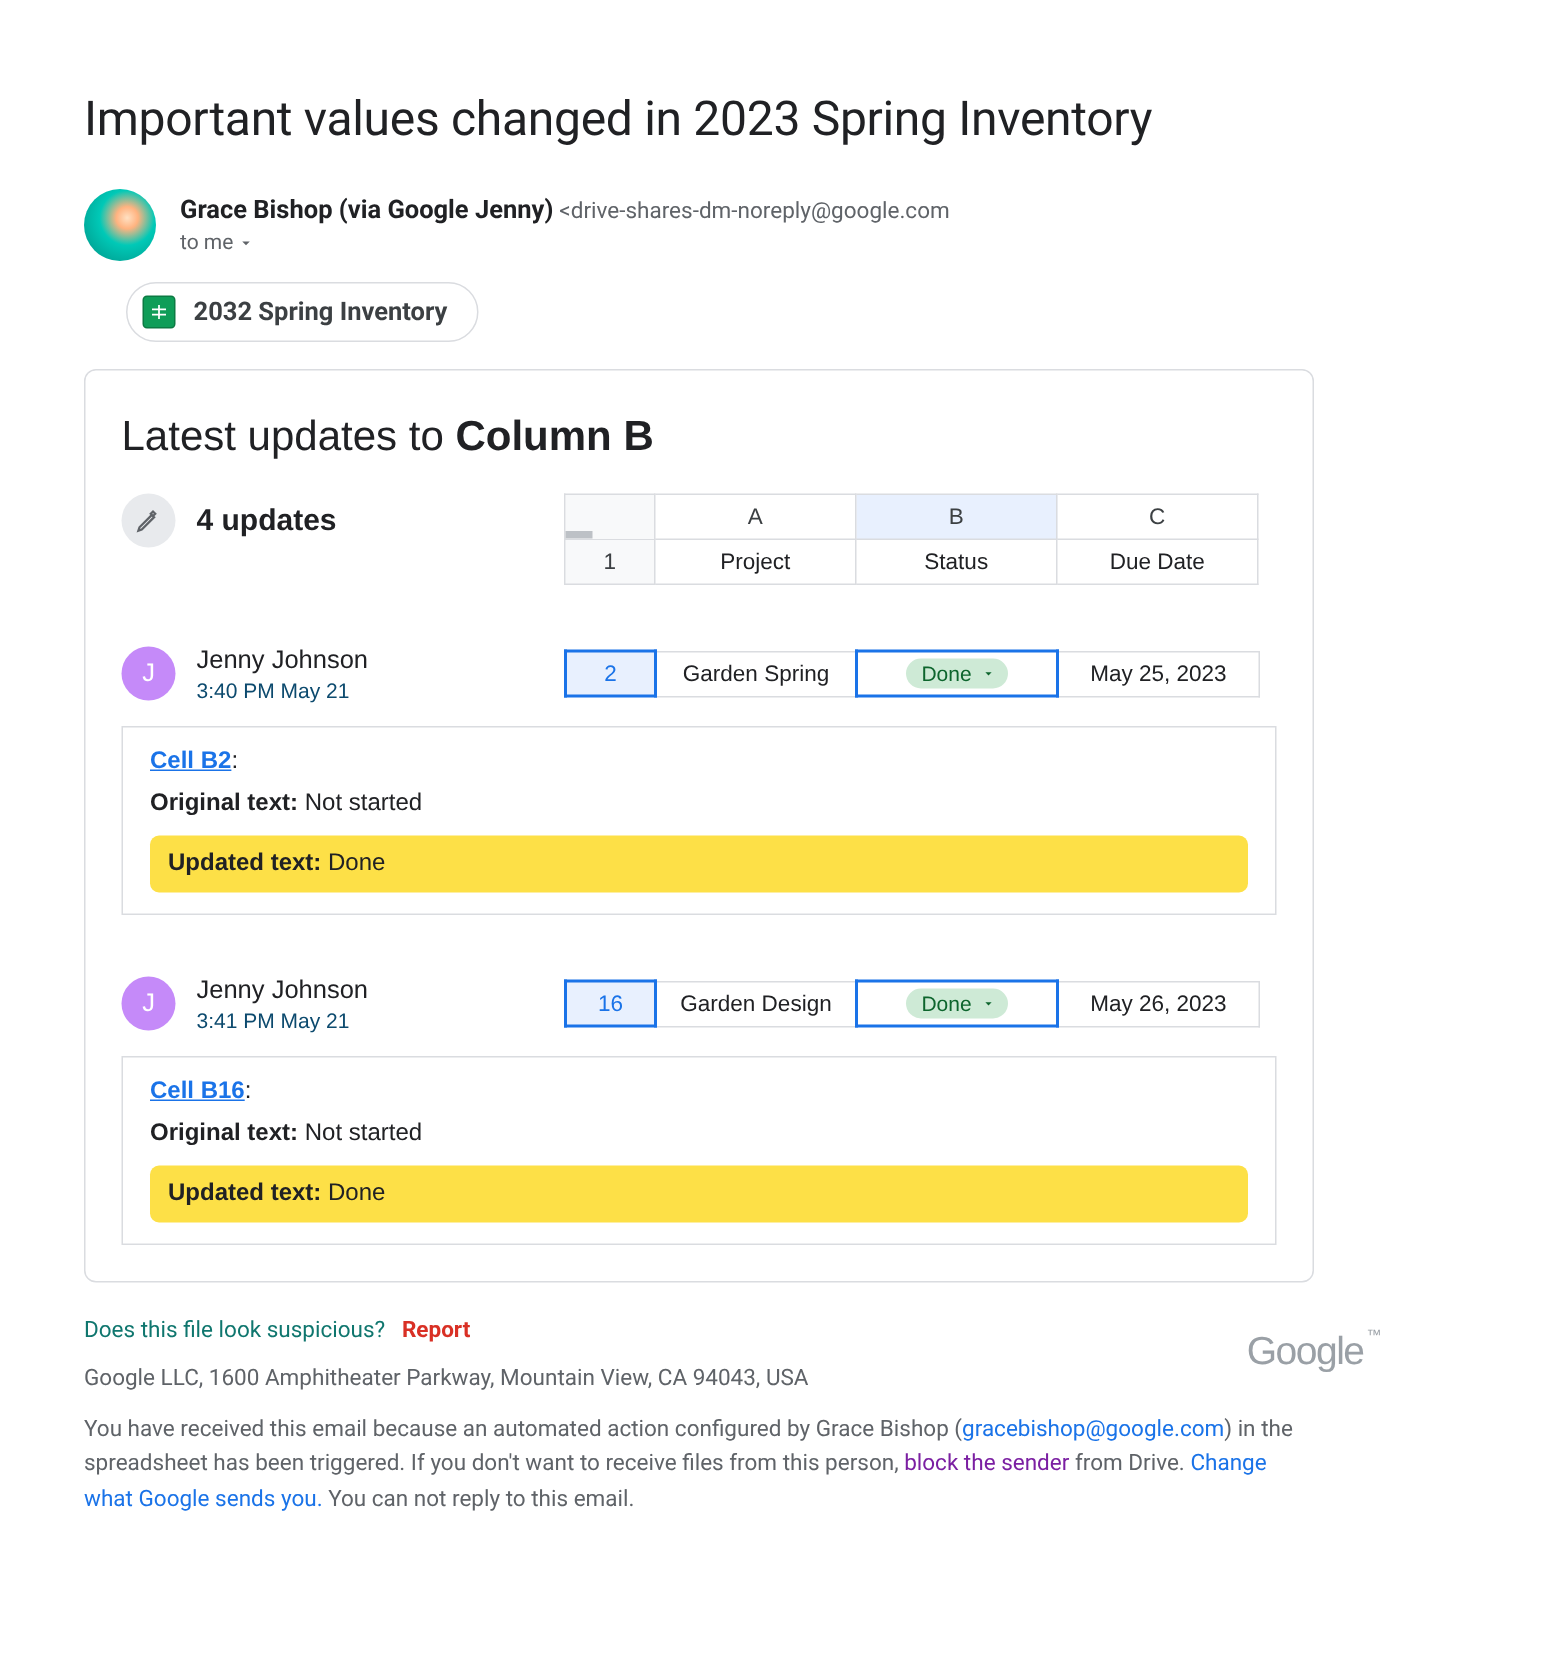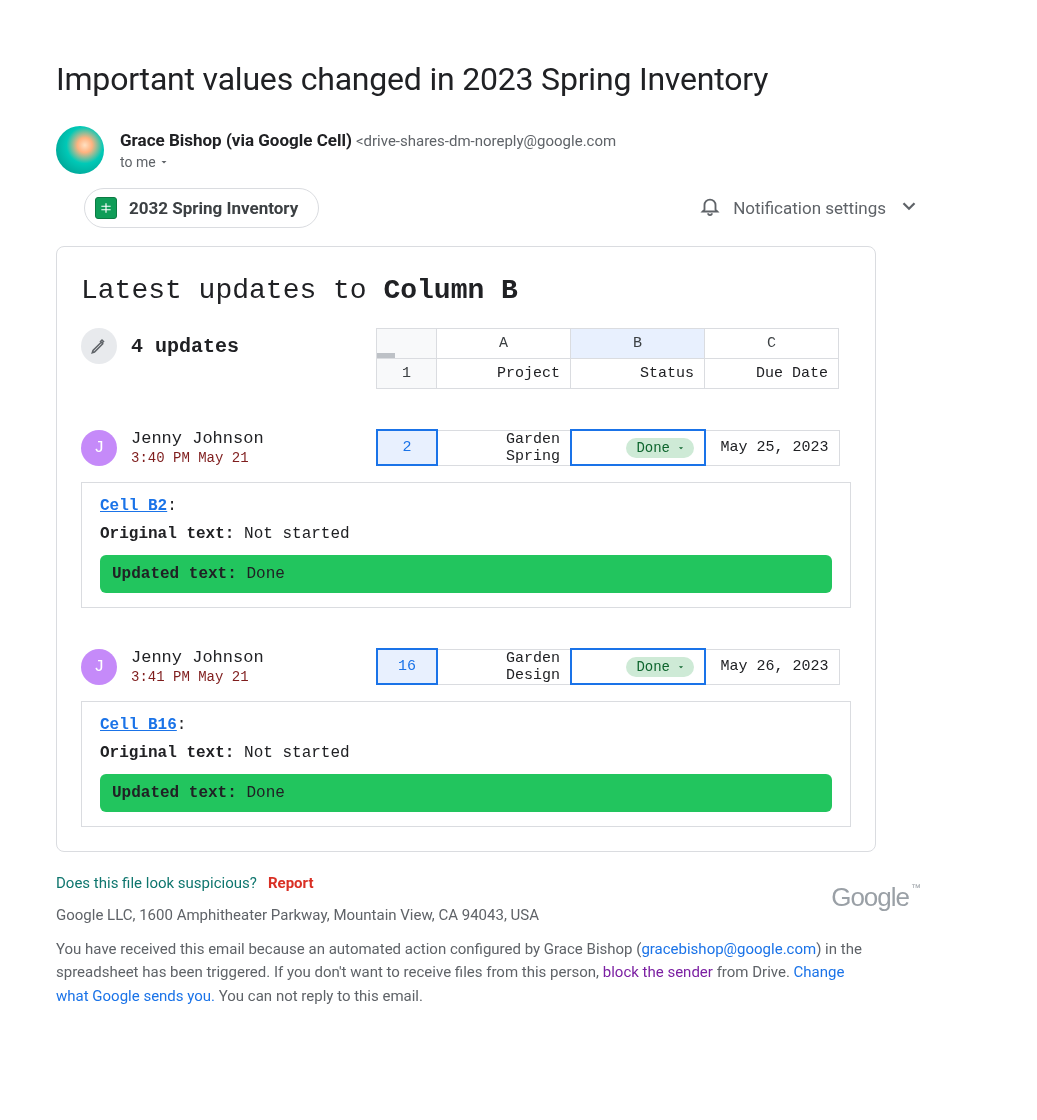--- a/index.html
+++ b/index.html
@@ -44,38 +44,38 @@
     border:1px solid #0c7a43;
   }
   .sheets-icon svg { width:14px; height:14px; }
   .notif-settings { display: flex; align-items: center; gap: 12px; color:#5f6368; font-size:17px; cursor:pointer; }
   .notif-settings svg { width:22px; height:22px; }
 
   .panel {
     border: 1px solid #dadce0; border-radius: 8px;
     padding: 28px 24px 24px 24px;
     width: 820px;
-    font-family: Liberation Mono, monospace;
+    font-family: Liberation Sans, sans-serif;
   }
   .panel-title { font-size: 28px; color:#202124; margin-bottom: 28px; }
   .panel-title b { font-weight: 700; }
 
   .summary-row { display:flex; align-items:center; }
   .pencil-circle {
     width:36px; height:36px; border-radius:50%; background:#e8eaed;
     display:flex; align-items:center; justify-content:center; margin-right:14px;
   }
   .pencil-circle svg { width:18px; height:18px; }
   .updates-count { font-size:20px; font-weight:700; }
 
   .table-block { display:flex; margin-top: -6px; }
   .table-spacer { width: 295px; flex-shrink:0; }
   .mini-table { border-collapse: collapse; table-layout: fixed; font-size:15px; color:#202124; }
   .mini-table th, .mini-table td {
-    border:1px solid #dadce0; background:#fff; height:30px; text-align:right;
+    border:1px solid #dadce0; background:#fff; height:30px; text-align:center;
   }
   .col-rownum { width:60px; }
   .col-a { width:134px; }
   .col-b { width:134px; }
   .col-c { width:134px; }
   .mini-table .hdr-colletter { text-align:center; font-weight:400; color:#3c4043; background:#fff; }
   .mini-table .hdr-colletter.sel { background:#e8f0fe; }
   .mini-table .rownum { text-align:center; background:#f8f9fa; color:#3c4043; }
   .mini-table .rownum.sel { background:#e8f0fe; color:#1a73e8; font-weight:500; }
   .mini-table .corner { background:#f8f9fa; position:relative; }
@@ -91,32 +91,32 @@
 
   .update-block { margin-top: 40px; }
   .update-header { display:flex; align-items:center; }
   .update-header .table-spacer { width:295px; display:flex; align-items:center; }
   .av-sm {
     width:36px; height:36px; border-radius:50%; background:#c58af9;
     display:flex; align-items:center; justify-content:center;
     color:#fff; font-size:17px; font-weight:500; margin-right:14px;
   }
   .editor-name { font-size:17px; font-weight:500; color:#202124; }
-  .editor-time { font-size:14px; color:#7f1d1d; margin-top:2px; }
+  .editor-time { font-size:14px; color:#0c4a6e; margin-top:2px; }
 
   .change-card {
     border:1px solid #dadce0; border-radius:0;
     margin-top:16px; padding:14px 18px 14px 18px;
     font-size:16px; color:#202124;
   }
   .change-card .cell-link { color:#1a73e8; font-weight:700; text-decoration:underline; }
   .change-card .line { margin-top:10px; }
   .change-card .lbl { font-weight:700; }
   .updated-bar {
-    background:#22c55e; border-radius:6px; padding:10px 12px; margin-top:12px;
+    background:#fde047; border-radius:6px; padding:10px 12px; margin-top:12px;
   }
 
   .footer { margin-top:22px; font-size:15px; color:#5f6368; width:820px; position:relative;}
   .footer .line { margin-bottom:14px; }
   .footer .q { color:#0f766e; }
   .footer a { text-decoration:none; cursor:pointer; }
   .link-red { color:#d93025; font-weight:700; }
   .link-blue { color:#1a73e8; }
   .link-purple { color:#7b1fa2; }
   .footer-body { line-height:1.55; color:#5f6368; }
@@ -129,21 +129,21 @@
 </style>
 </head>
 <body>
 
 <h1 class="subject">Important values changed in 2023 Spring Inventory</h1>
 
 <div class="sender-row">
   <div class="avatar"></div>
   <div class="sender-info">
     <div>
-      <span class="sender-name">Grace Bishop (via Google Cell)</span>
+      <span class="sender-name">Grace Bishop (via Google Jenny)</span>
       <span class="sender-email">&lt;drive-shares-dm-noreply@google.com</span>
     </div>
     <div class="recipient-row">
       <span>to me</span>
       <span class="chevron-sm">
         <svg viewBox="0 0 24 24" fill="#5f6368">
             <path d="M7 10l5 5 5-5z"></path>
           </svg>
       </span>
     </div>
@@ -152,33 +152,20 @@
 
 <div class="chip-row">
   <div class="doc-chip">
     <span class="sheets-icon">
       <svg viewBox="0 0 24 24" fill="none">
           <rect x="4" y="4" width="16" height="16" fill="none"></rect>
           <path stroke="#fff" stroke-width="2" d="M4 9h16M4 15h16M12 4v16"></path>
         </svg>
     </span>
     <span>2032 Spring Inventory</span>
-  </div>
-  <div class="notif-settings">
-    <span>
-      <svg viewBox="0 0 24 24" fill="none" stroke="#5f6368" stroke-width="2">
-          <path d="M18 16v-5a6 6 0 10-12 0v5l-2 2h16l-2-2zM10 20a2 2 0 104 0"></path>
-        </svg>
-    </span>
-    <span>Notification settings</span>
-    <span>
-      <svg viewBox="0 0 24 24" fill="none" stroke="#5f6368" stroke-width="2.5">
-          <path d="M6 9l6 6 6-6"></path>
-        </svg>
-    </span>
   </div>
 </div>
 
 <div class="panel">
   <div class="panel-title">
     <span>Latest updates to </span><b>Column B</b>
   </div>
 
   <div class="table-block">
     <div class="table-spacer">

